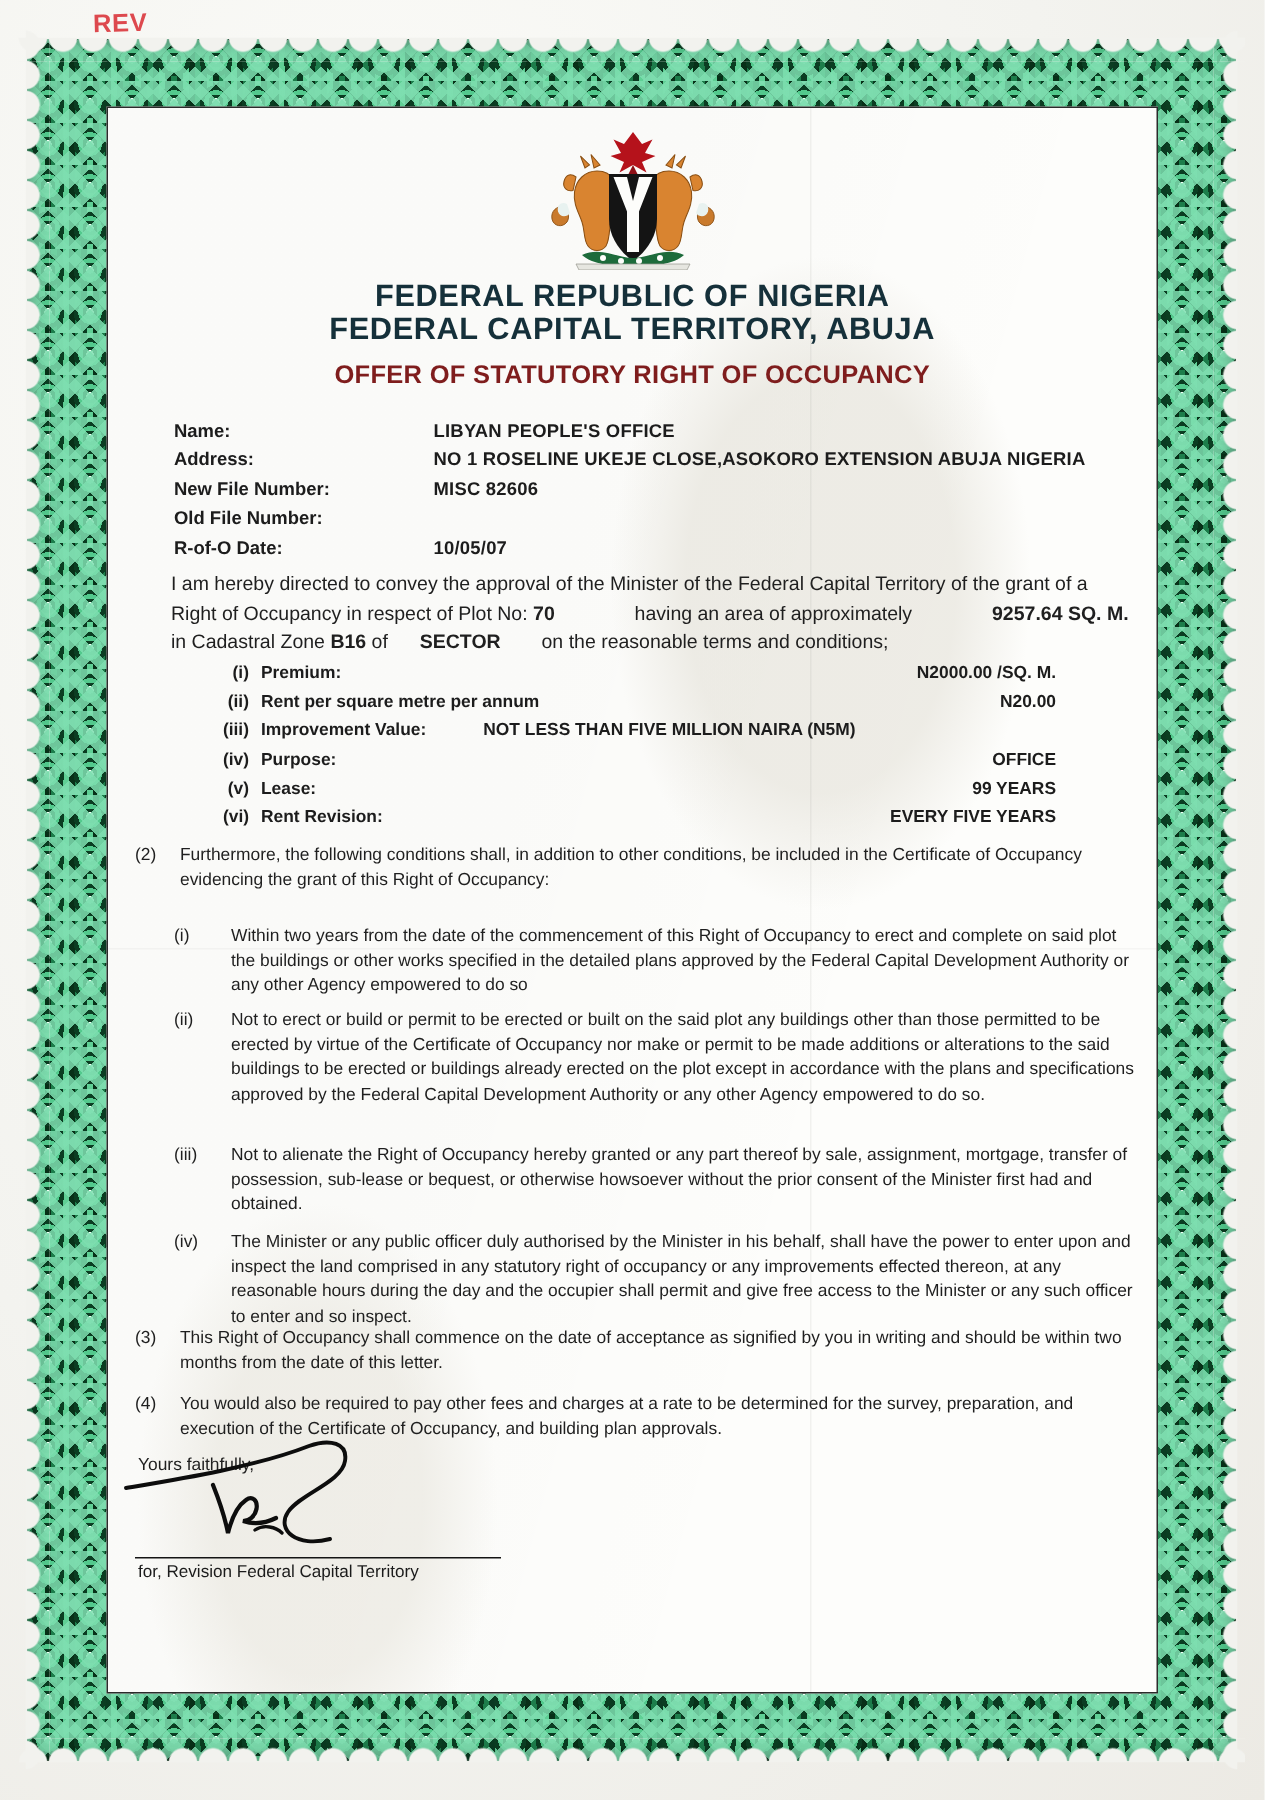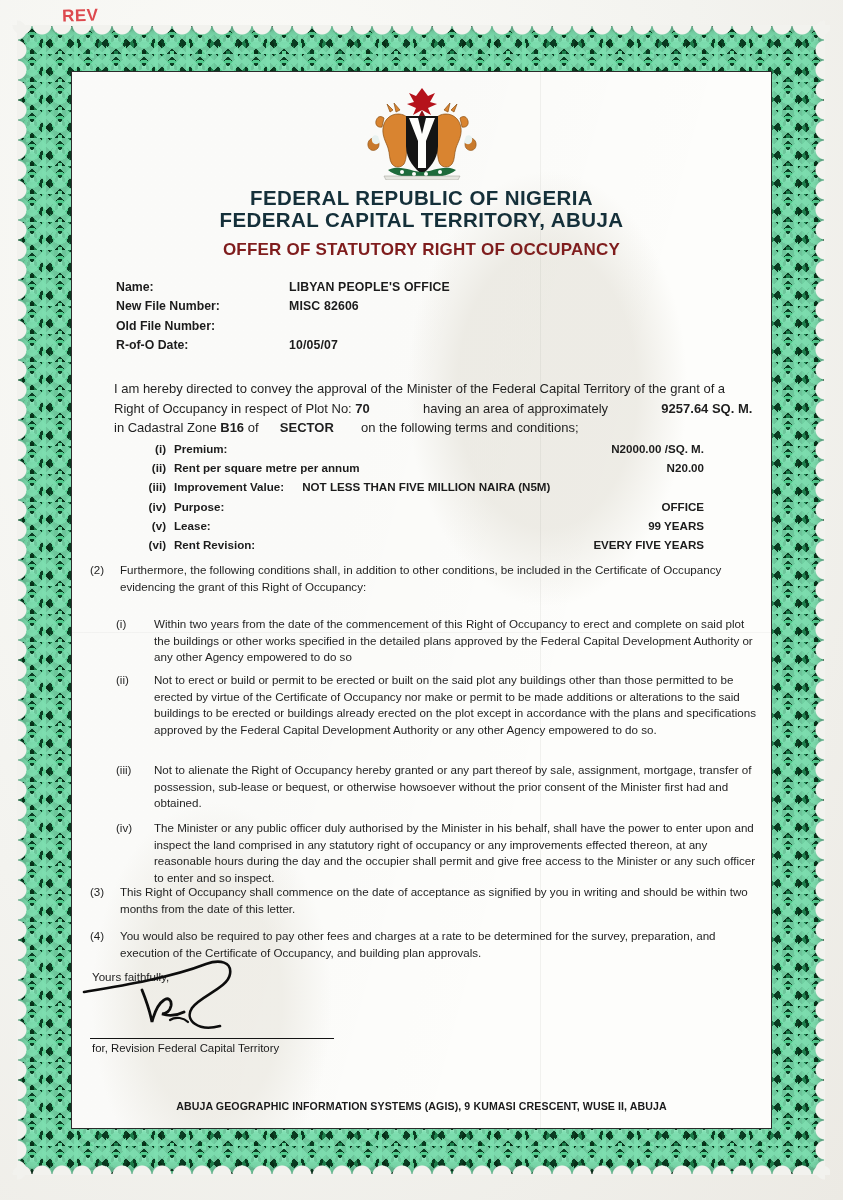--- a/index.html
+++ b/index.html
@@ -168,21 +168,21 @@
     font-weight: 700;
   }
   .term-row {
     display: flex;
     align-items: baseline;
     height: 19.2px;
   }
   .term-num { width: 30px; text-align: right; padding-right: 8px; font-weight: 700; }
   .term-name { flex: 0 0 auto; }
   .term-val { margin-left: auto; }
-  .term-row.inline .term-val { margin-left: 18px; }
+  .term-row.inline .term-val { margin-left: 38px; }
 
   
   .clause {
     position: absolute;
     display: flex;
     font-size: 11.6px;
     color: #1f1f1f;
     line-height: 16.6px;
   }
   .clause .num { flex: 0 0 auto; width: 30px; }
@@ -312,20 +312,24 @@
     </svg>
 
     <div class="hd" id="hd-country">FEDERAL REPUBLIC OF NIGERIA</div>
     <div class="hd" id="hd-territory">FEDERAL CAPITAL TERRITORY, ABUJA</div>
     <div class="hd" id="hd-offer">OFFER OF STATUTORY RIGHT OF OCCUPANCY</div>
 
     <div id="fields">
       <div class="field-row">
         <span class="field-label">Name:</span>
         <span class="field-value">LIBYAN PEOPLE'S OFFICE</span>
+      </div>
+      <div class="field-row">
+        <span class="field-label">Address:</span>
+        <span class="field-value">NO 1 ROSELINE UKEJE CLOSE,ASOKORO EXTENSION ABUJA NIGERIA</span>
       </div>
       <div class="field-row">
         <span class="field-label">New File Number:</span>
         <span class="field-value">MISC 82606</span>
       </div>
       <div class="field-row">
         <span class="field-label">Old File Number:</span>
         <span class="field-value"></span>
       </div>
       <div class="field-row">
@@ -341,21 +345,21 @@
       <span class="gap-s"></span>
       <span>having an area of approximately</span>
       <span class="gap-s"></span>
       <span class="b">9257.64 SQ. M.</span><br>
       <span>in Cadastral Zone</span>
       <span class="b">B16</span>
       <span>of</span>
       <span class="gap-s" style="width:14px"></span>
       <span class="b">SECTOR</span>
       <span class="gap-s" style="width:20px"></span>
-      <span>on the following terms and conditions;</span>
+      <span>on the reasonable terms and conditions;</span>
     </div>
 
     <div id="terms">
       <div class="term-row">
         <span class="term-num">(i)</span>
         <span class="term-name">Premium:</span>
         <span class="term-val">N2000.00 /SQ. M.</span>
       </div>
       <div class="term-row">
         <span class="term-num">(ii)</span>
@@ -424,19 +428,18 @@
         <path d="M62 34 C66 44 70 56 72 66 C74 58 78 48 84 44 C88 41 92 44 91 50
                  C90 55 86 58 82 58 C88 60 96 60 104 56" fill="none" stroke="#0d0d0d" stroke-width="2.8" stroke-linecap="round"></path>
         <path d="M90 64 C96 60 104 62 108 66" fill="none" stroke="#0d0d0d" stroke-width="2.2" stroke-linecap="round"></path>
       </svg>
 
       <div id="sig-rule"></div>
       <div id="sig-caption">for, Revision Federal Capital Territory</div>
     </div>
 
     <div id="footer">
-      <div>ABUJA GEOGRAPHIC INFORMATION SYSTEMS (AGIS), 9 KUMASI CRESCENT, WUSE II, ABUJA</div>
     </div>
 
     <div class="crease" style="left:468px; top:0; width:1px; height:1058px; opacity:.35;"></div>
     <div class="crease" style="left:0; top:560px; width:701px; height:1px; opacity:.22;"></div>
   </div>
 </div>
 
 </body></html>

